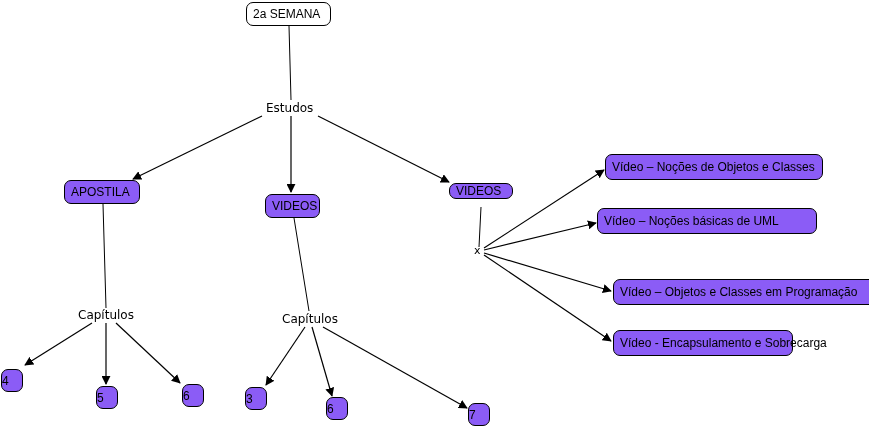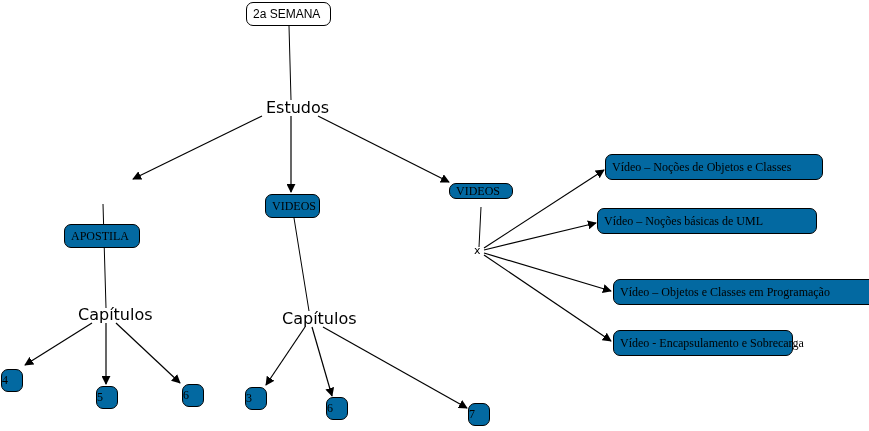--- a/index.html
+++ b/index.html
@@ -12,26 +12,26 @@
       border-radius: 7px;
       font-family: "Liberation Sans", sans-serif;
       font-size: 12px;
       color: #000;
       display: flex;
       align-items: center;
       justify-content: flex-start;
       white-space: nowrap;
       padding: 0 6px;
     }
-    .node.yellow { background: #0369a1; font-family: Liberation Serif, serif; }
+    .node.yellow { background: #8b5cf6; }
     .node.white { background: #ffffff; }
     .phrase {
       position: absolute;
       font-family: "DejaVu Sans", sans-serif;
-      font-size: 16px;
+      font-size: 12px;
       color: #000;
       background: #ffffff;
       white-space: nowrap;
       line-height: 14px;
     }
     .join {
       position: absolute;
       font-family: "DejaVu Sans", sans-serif;
       font-size: 11px;
       color: #000;
@@ -72,21 +72,21 @@
 </svg>
 
 <div class="node white" style="left:246px; top:2px; width:85px; height:24px;">
   <span>2a SEMANA</span>
 </div>
 
 <div class="phrase" style="left:266px; top:101px;">
   <span>Estudos</span>
 </div>
 
-<div class="node yellow" style="left:64px; top:180px; width:76px; height:24px;margin-top:44px;">
+<div class="node yellow" style="left:64px; top:180px; width:76px; height:24px;">
   <span>APOSTILA</span>
 </div>
 <div class="node yellow" style="left:265px; top:194px; width:55px; height:24px;">
   <span>VIDEOS</span>
 </div>
 <div class="node yellow" style="left:449px; top:183px; width:64px; height:16px;">
   <span>VIDEOS</span>
 </div>
 
 <div class="phrase" style="left:78px; top:308px;">

